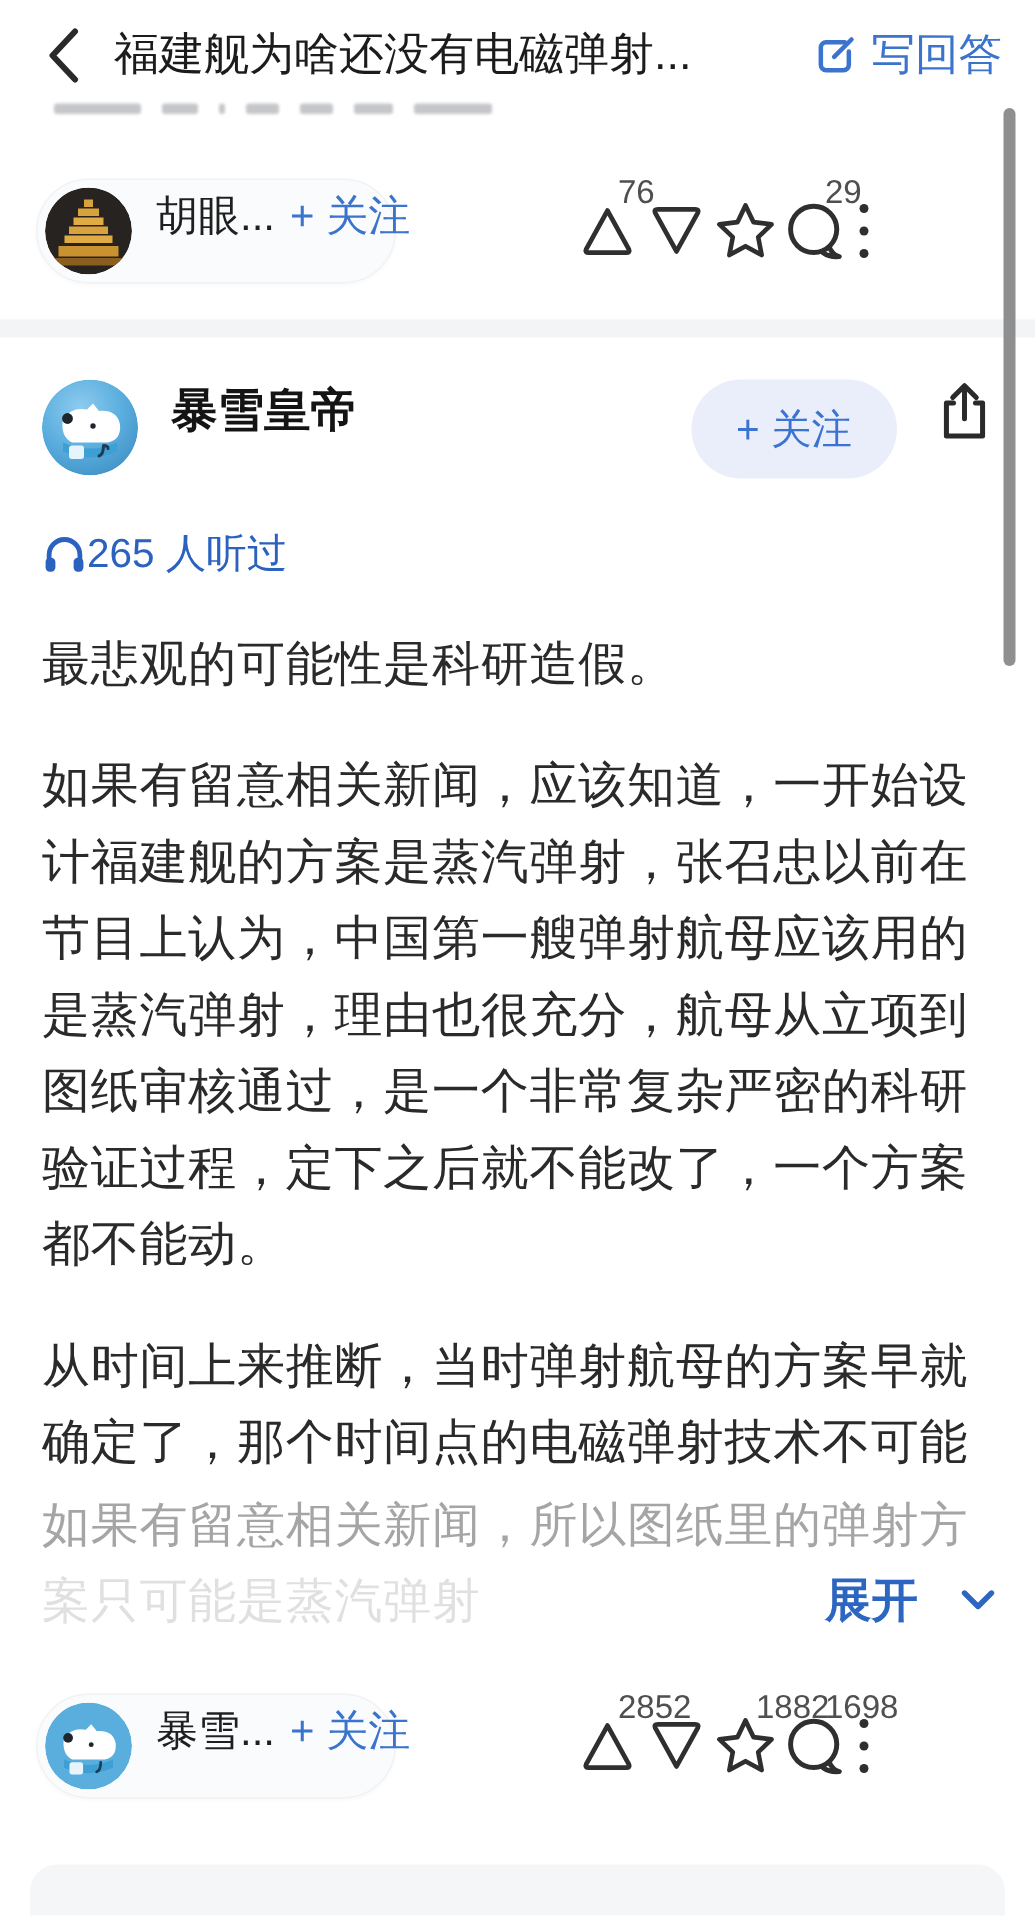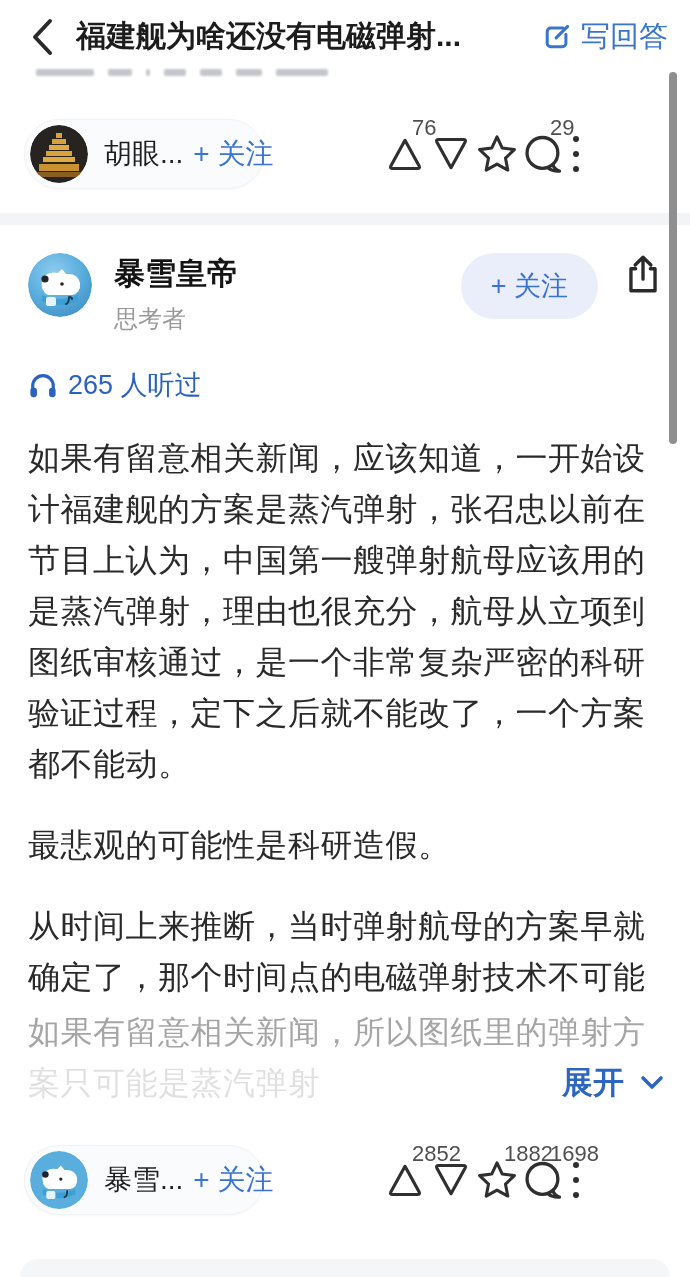--- a/index.html
+++ b/index.html
@@ -7,33 +7,33 @@
   body {
     font-family:"Liberation Sans","DejaVu Sans",sans-serif;
     background:#ffffff; color:#2b2b2b; overflow:hidden; position:relative;
   }
   .page { width:690px; height:1277px; position:relative; background:#fff; }
 
   
   .topbar { display:flex; align-items:center; padding:16px 22px 10px 22px; background:#fff; }
   .back-btn { width:40px; height:40px; display:flex; align-items:center; justify-content:center; flex:0 0 auto; }
   .topbar-title {
-    flex:1 1 auto; font-size:30px; font-weight:700; color:#1c1c1c;
+    flex:1 1 auto; font-size:30px; font-weight:400; color:#1c1c1c;
     white-space:nowrap; overflow:hidden; text-overflow:ellipsis; margin-left:14px;
   }
   .write-answer { display:flex; align-items:center; gap:8px; color:#3a74cc; font-size:29px; font-weight:400; flex:0 0 auto; margin-left:16px; }
 
   
   .timestamp-clip { height:18px; margin:2px 0 0 36px; display:flex; gap:14px; align-items:flex-start; filter:blur(1px); }
   .timestamp-clip .dash { height:7px; background:#c4c6c9; border-radius:2px; }
 
   
   .action-row { display:flex; align-items:center; padding:18px 26px 18px 24px; }
   .author-pill {
-    display:flex; align-items:center; background:#fafbfc; border:1px solid #f1f2f4;
+    display:flex; align-items:flex-start; background:#fafbfc; border:1px solid #f1f2f4;
     border-radius:44px; padding:5px 22px 5px 5px; max-width:240px; box-shadow:0 1px 3px rgba(0,0,0,0.03);
   }
   .author-pill .pill-name { font-size:28px; color:#1f1f1f; font-weight:500; margin:0 10px 0 16px; white-space:nowrap; }
   .author-pill .pill-follow { font-size:28px; color:#3a74cc; white-space:nowrap; }
   .mini-avatar { width:58px; height:58px; border-radius:50%; overflow:hidden; flex:0 0 auto; }
   .icon-set { display:flex; align-items:center; flex:1 1 auto; justify-content:center; margin-left:40px; }
   .icon-wrap { position:relative; width:46px; height:46px; display:flex; align-items:center; justify-content:center; }
   .icon-count { position:absolute; top:-16px; left:30px; font-size:22px; color:#4f4f4f; white-space:nowrap; }
   .dots { display:flex; flex-direction:column; gap:9px; align-items:center; width:20px; }
   .dots i { width:6px; height:6px; border-radius:50%; background:#2f2f2f; display:block; }
@@ -47,29 +47,29 @@
   .answer-name { font-size:31px; font-weight:700; color:#141414; }
   .answer-headline { font-size:24px; color:#9a9a9a; margin-top:8px; }
   .follow-pill {
     background:#e9eefa; color:#3b73d2; border:none; border-radius:34px;
     font-size:27px; padding:15px 30px; font-family:inherit; flex:0 0 auto;
   }
   .share-btn { margin-left:24px; flex:0 0 auto; display:flex; align-items:center; }
 
   .meta-row { display:flex; align-items:center; justify-content:space-between; padding:26px 26px 6px 28px; }
   .agree-text { font-size:27px; color:#9c9ea3; }
-  .listen { display:flex; align-items:center; gap:10px; font-size:27px; color:#2b62c0; }
+  .listen { display:flex; align-items:center; font-size:27px; color:#2b62c0; }
 
   
   .answer-body { padding:24px 28px 0 28px; font-size:32px; line-height:51px; color:#2a2a2a; letter-spacing:0.5px; }
   .answer-body p { margin-bottom:30px; }
   .fade-1 { opacity:0.42; }
   .fade-2 { opacity:0.14; }
   .expand-row { position:relative; height:52px; margin-top:-52px; display:flex; justify-content:flex-end; align-items:center; padding-right:26px; }
-  .expand-btn { display:flex; align-items:center; gap:16px; color:#2d66c0; font-size:31px; font-weight:600; background:linear-gradient(90deg, rgba(255,255,255,0) 0%, #fff 18%); padding-left:40px; }
+  .expand-btn { display:flex; align-items:center; gap:28px; color:#2d66c0; font-size:31px; font-weight:600; background:linear-gradient(90deg, rgba(255,255,255,0) 0%, #fff 18%); padding-left:40px; }
 
   
   .comment-card {
     margin:26px 20px 0 20px; background:#f5f6f7; border-radius:18px;
     padding:24px 26px 26px 26px; position:relative; font-size:29px; line-height:46px; color:#1f1f1f;
   }
 
   
   .scrollbar-thumb { position:absolute; top:72px; right:13px; width:8px; height:372px; background:#8f8f8f; border-radius:4px; }
 
@@ -183,21 +183,20 @@
         <path d="M14 26 Q20 18 30 20 L34 16 L38 21 Q50 20 52 30 Q53 40 44 42 L20 42 Q12 38 14 26 Z" fill="#ffffff"></path>
         <circle cx="17" cy="26" r="3.6" fill="#20242c"></circle>
         <circle cx="34" cy="31" r="1.8" fill="#20242c"></circle>
         <path d="M14 42 Q32 50 50 42 L50 48 Q32 56 14 48 Z" fill="#3e9fd4"></path>
         <rect x="18" y="44" width="10" height="9" rx="2" fill="#e8f4fb"></rect>
         <path d="M41 44 q0 6 -3 7 M41 44 q3 0 3 2" stroke="#1d3d57" stroke-width="2" fill="none" stroke-linecap="round"></path>
       </svg>
     </span>
     <div class="answer-id">
       <div class="answer-name">暴雪皇帝</div>
-      <div class="answer-headline">思考者</div>
     </div>
     <button class="follow-pill">+ 关注</button>
     <div class="share-btn">
       <span>
         <svg width="42" height="44" viewBox="0 0 40 42">
             <path d="M13 15 H8.5 V36 H31.5 V15 H27" fill="none" stroke="#2a2a2a" stroke-width="3.2" stroke-linecap="round" stroke-linejoin="round"></path>
             <path d="M20 25 V4.5 M12.5 11.5 L20 4 L27.5 11.5" fill="none" stroke="#2a2a2a" stroke-width="3.2" stroke-linecap="round" stroke-linejoin="round"></path>
           </svg>
       </span>
     </div>
@@ -210,22 +209,22 @@
             <path d="M5 21 v-5 a11 11 0 0 1 22 0 v5" fill="none" stroke="#2b62c0" stroke-width="3.4" stroke-linecap="round"></path>
             <rect x="2.5" y="18" width="7" height="10" rx="3" fill="#2b62c0"></rect>
             <rect x="22.5" y="18" width="7" height="10" rx="3" fill="#2b62c0"></rect>
           </svg>
       </span>
       <span>265 人听过</span>
     </span>
   </div>
 
   <div class="answer-body">
+    <p>最悲观的可能性是科研造假。</p>
     <p>如果有留意相关新闻，应该知道，一开始设计福建舰的方案是蒸汽弹射，张召忠以前在节目上认为，中国第一艘弹射航母应该用的是蒸汽弹射，理由也很充分，航母从立项到图纸审核通过，是一个非常复杂严密的科研验证过程，定下之后就不能改了，一个方案都不能动。</p>
-    <p>最悲观的可能性是科研造假。</p>
     <p style="margin-bottom:4px">从时间上来推断，当时弹射航母的方案早就确定了，那个时间点的电磁弹射技术不可能</p>
     <div class="fade-1">如果有留意相关新闻，所以图纸里的弹射方</div>
     <div class="fade-2">案只可能是蒸汽弹射</div>
   </div>
   <div class="expand-row">
     <span class="expand-btn">
       <span>展开</span>
       <span>
         <svg width="24" height="18" viewBox="0 0 24 18">
             <path d="M3 4 L12 13 L21 4" fill="none" stroke="#2d66c0" stroke-width="3.6" stroke-linecap="round" stroke-linejoin="round"></path>

